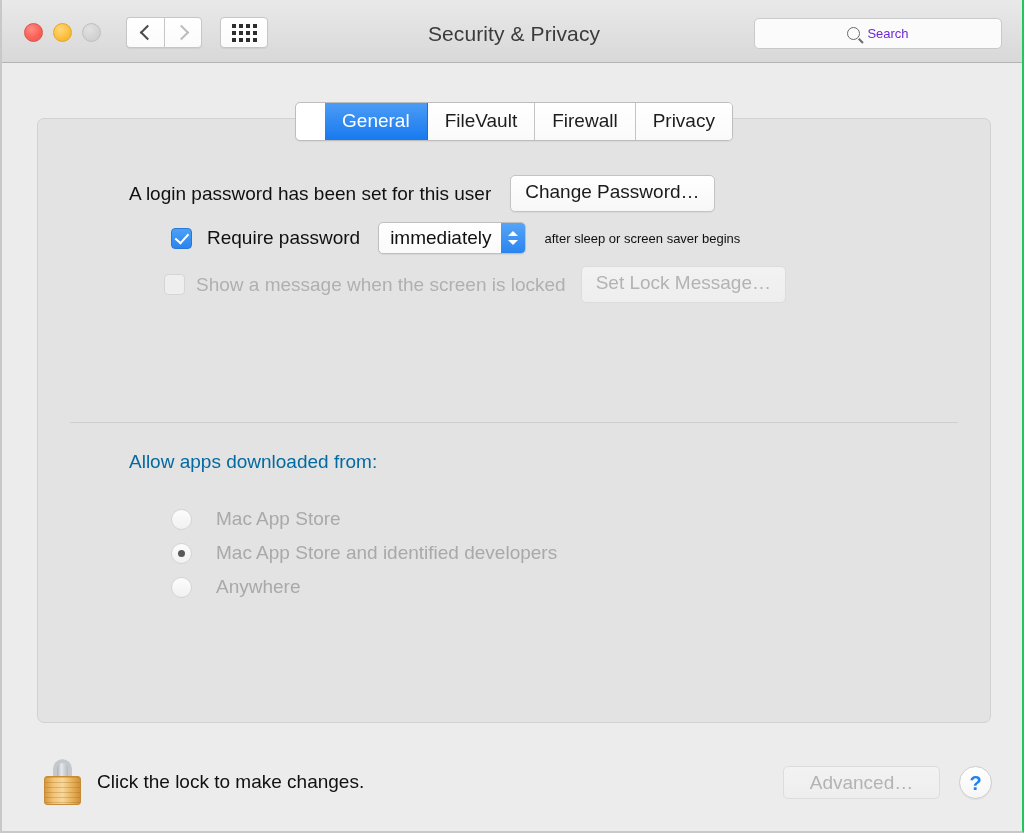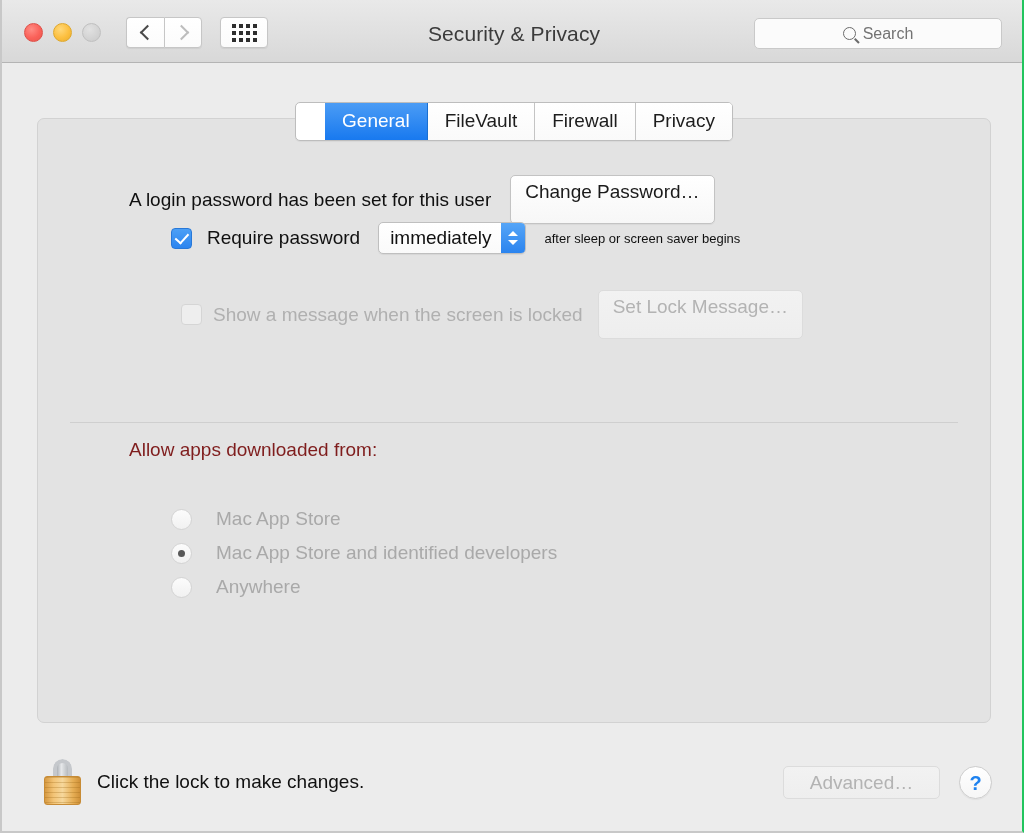--- a/index.html
+++ b/index.html
@@ -144,22 +144,22 @@
   }
   #search-field .mag::after {
     content: "";
     position: absolute;
     right: -5px; bottom: -3px;
     width: 6px; height: 1.6px;
     background: #6b6b6b;
     transform: rotate(45deg);
   }
   #search-placeholder {
-    font-size: 16px;
-    color: #737373;
+    font-size: 13px;
+    color: #6d28d9;
   }
 
   
   #tabs {
     position: absolute;
     left: 0; top: 102px;
     width: 1024px;
     display: flex;
     justify-content: center;
     z-index: 5;
@@ -208,21 +208,21 @@
     font-size: 19px;
     color: #101010;
   }
 
   .btn {
     background: linear-gradient(to bottom, #ffffff 0%, #f7f7f7 100%);
     border: 1px solid #c3c3c3;
     border-radius: 5px;
     font-size: 19px;
     color: #1a1a1a;
-    padding: 5px 14px 20px 14px;
+    padding: 5px 14px 8px 14px;
     box-sizing: border-box;
     box-shadow: 0 1px 1px rgba(0,0,0,0.05);
     line-height: 22px;
   }
   .btn.disabled {
     background: linear-gradient(to bottom, #f2f2f2 0%, #eeeeee 100%);
     border-color: #dcdcdc;
     color: #b3b3b3;
     box-shadow: none;
   }
@@ -295,38 +295,38 @@
   }
   .stepper-arrow.up   { border-bottom: 5px solid #ffffff; }
   .stepper-arrow.down { border-top: 5px solid #ffffff; }
 
   #row-require-after {
     font-size: 13px;
     color: #101010;
     margin-left: 15px;
   }
 
-  #row-lockmsg { left: 143px; top: 147px; margin-top: 24px; }
+  #row-lockmsg { left: 126px; top: 147px; }
   #row-lockmsg .btn { margin-left: 15px; }
 
   #divider {
     position: absolute;
     left: 32px;
     top: 303px;
     width: 888px;
     height: 1px;
     background: #cfcfcf;
   }
 
   #allow-heading {
     position: absolute;
     left: 91px;
-    top: 320px;
-    font-size: 19px;
-    color: #7f1d1d;
+    top: 332px;
+    font-size: 19px;
+    color: #0369a1;
   }
 
   #radio-group { position: absolute; left: 133px; top: 383px; }
   .radio-row {
     display: flex;
     align-items: center;
     height: 34px;
     gap: 24px;
   }
   .radio {

